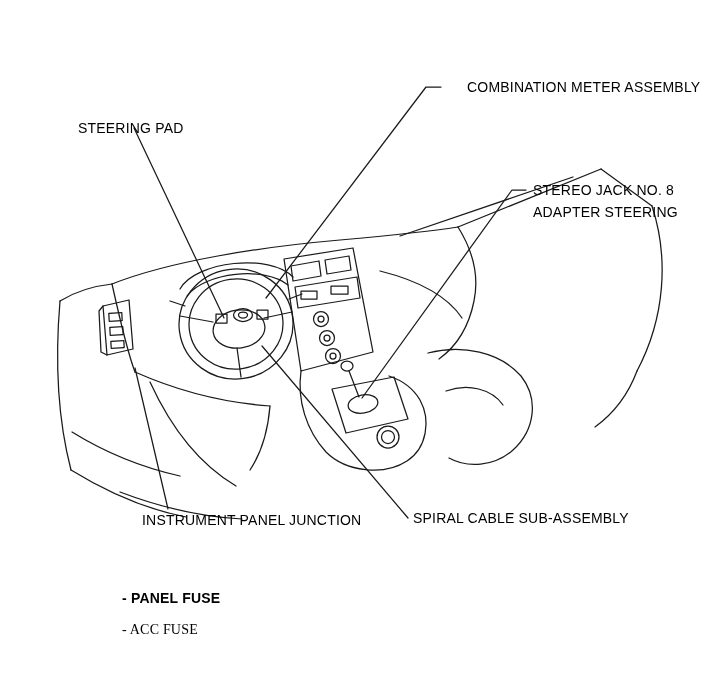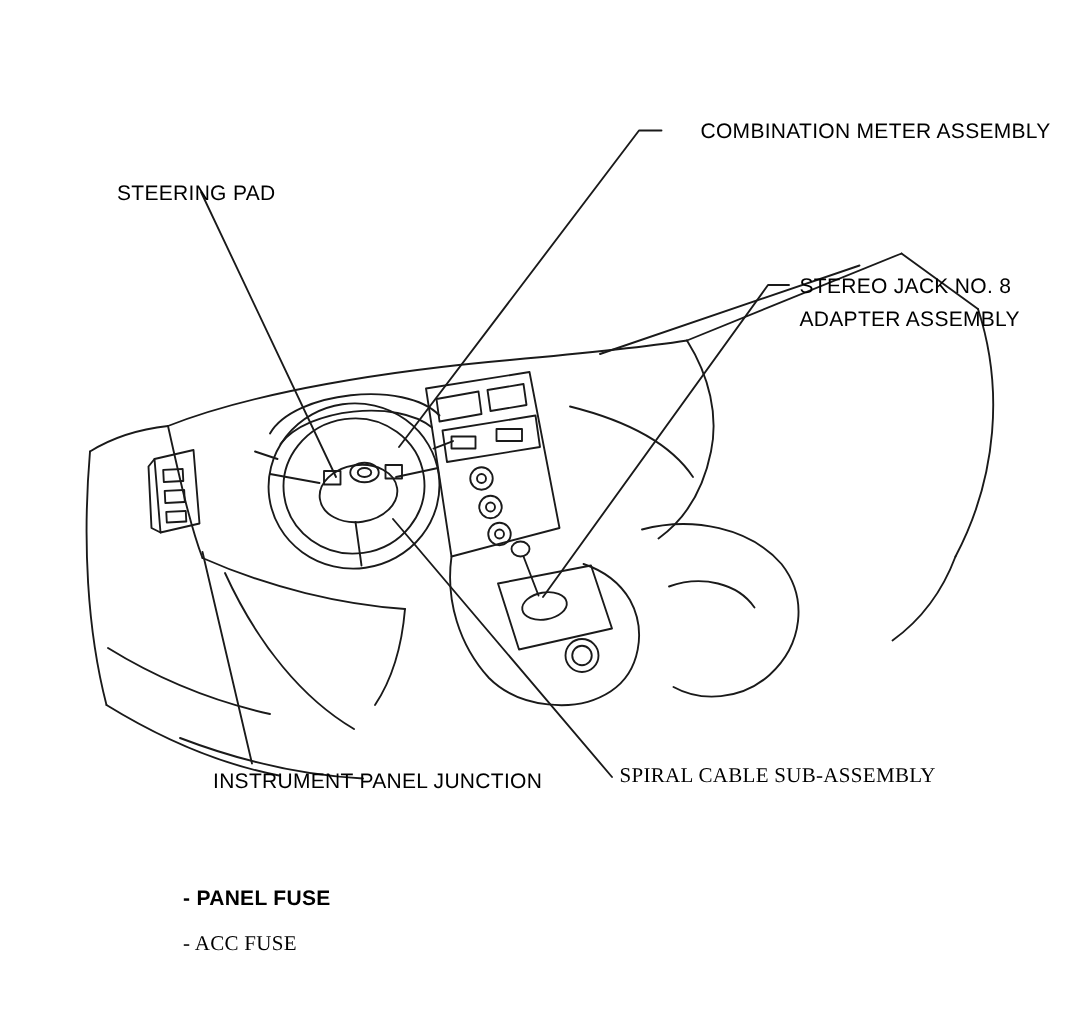--- a/index.html
+++ b/index.html
@@ -131,28 +131,28 @@
   <div class="callout" style="left:447px; top:76px;margin-left:20px;">
     <div>COMBINATION METER ASSEMBLY</div>
   </div>
 
   <div class="callout" style="left:30px; top:117px;margin-left:48px;">
     <div>STEERING PAD</div>
   </div>
 
   <div class="callout" style="left:533px; top:179px;">
     <div>STEREO JACK NO. 8</div>
-    <div>ADAPTER ASSEMBLY</div>
+    <div>ADAPTER STEERING</div>
   </div>
 
   <div class="callout" style="left:122px; top:509px;margin-left:20px;">
     <div>INSTRUMENT PANEL JUNCTION</div>
   </div>
 
-  <div class="callout" style="left:413px; top:507px;font-family:Liberation Serif, serif;">
+  <div class="callout" style="left:413px; top:507px;">
     <div>SPIRAL CABLE SUB-ASSEMBLY</div>
   </div>
 
   <div class="callout" style="left:122px; top:587px;font-weight:bold;">
     <div>- PANEL FUSE</div>
   </div>
 
   <div class="callout" style="left:122px; top:619px;font-family:Liberation Serif, serif;">
     <div>- ACC FUSE</div>
   </div>

